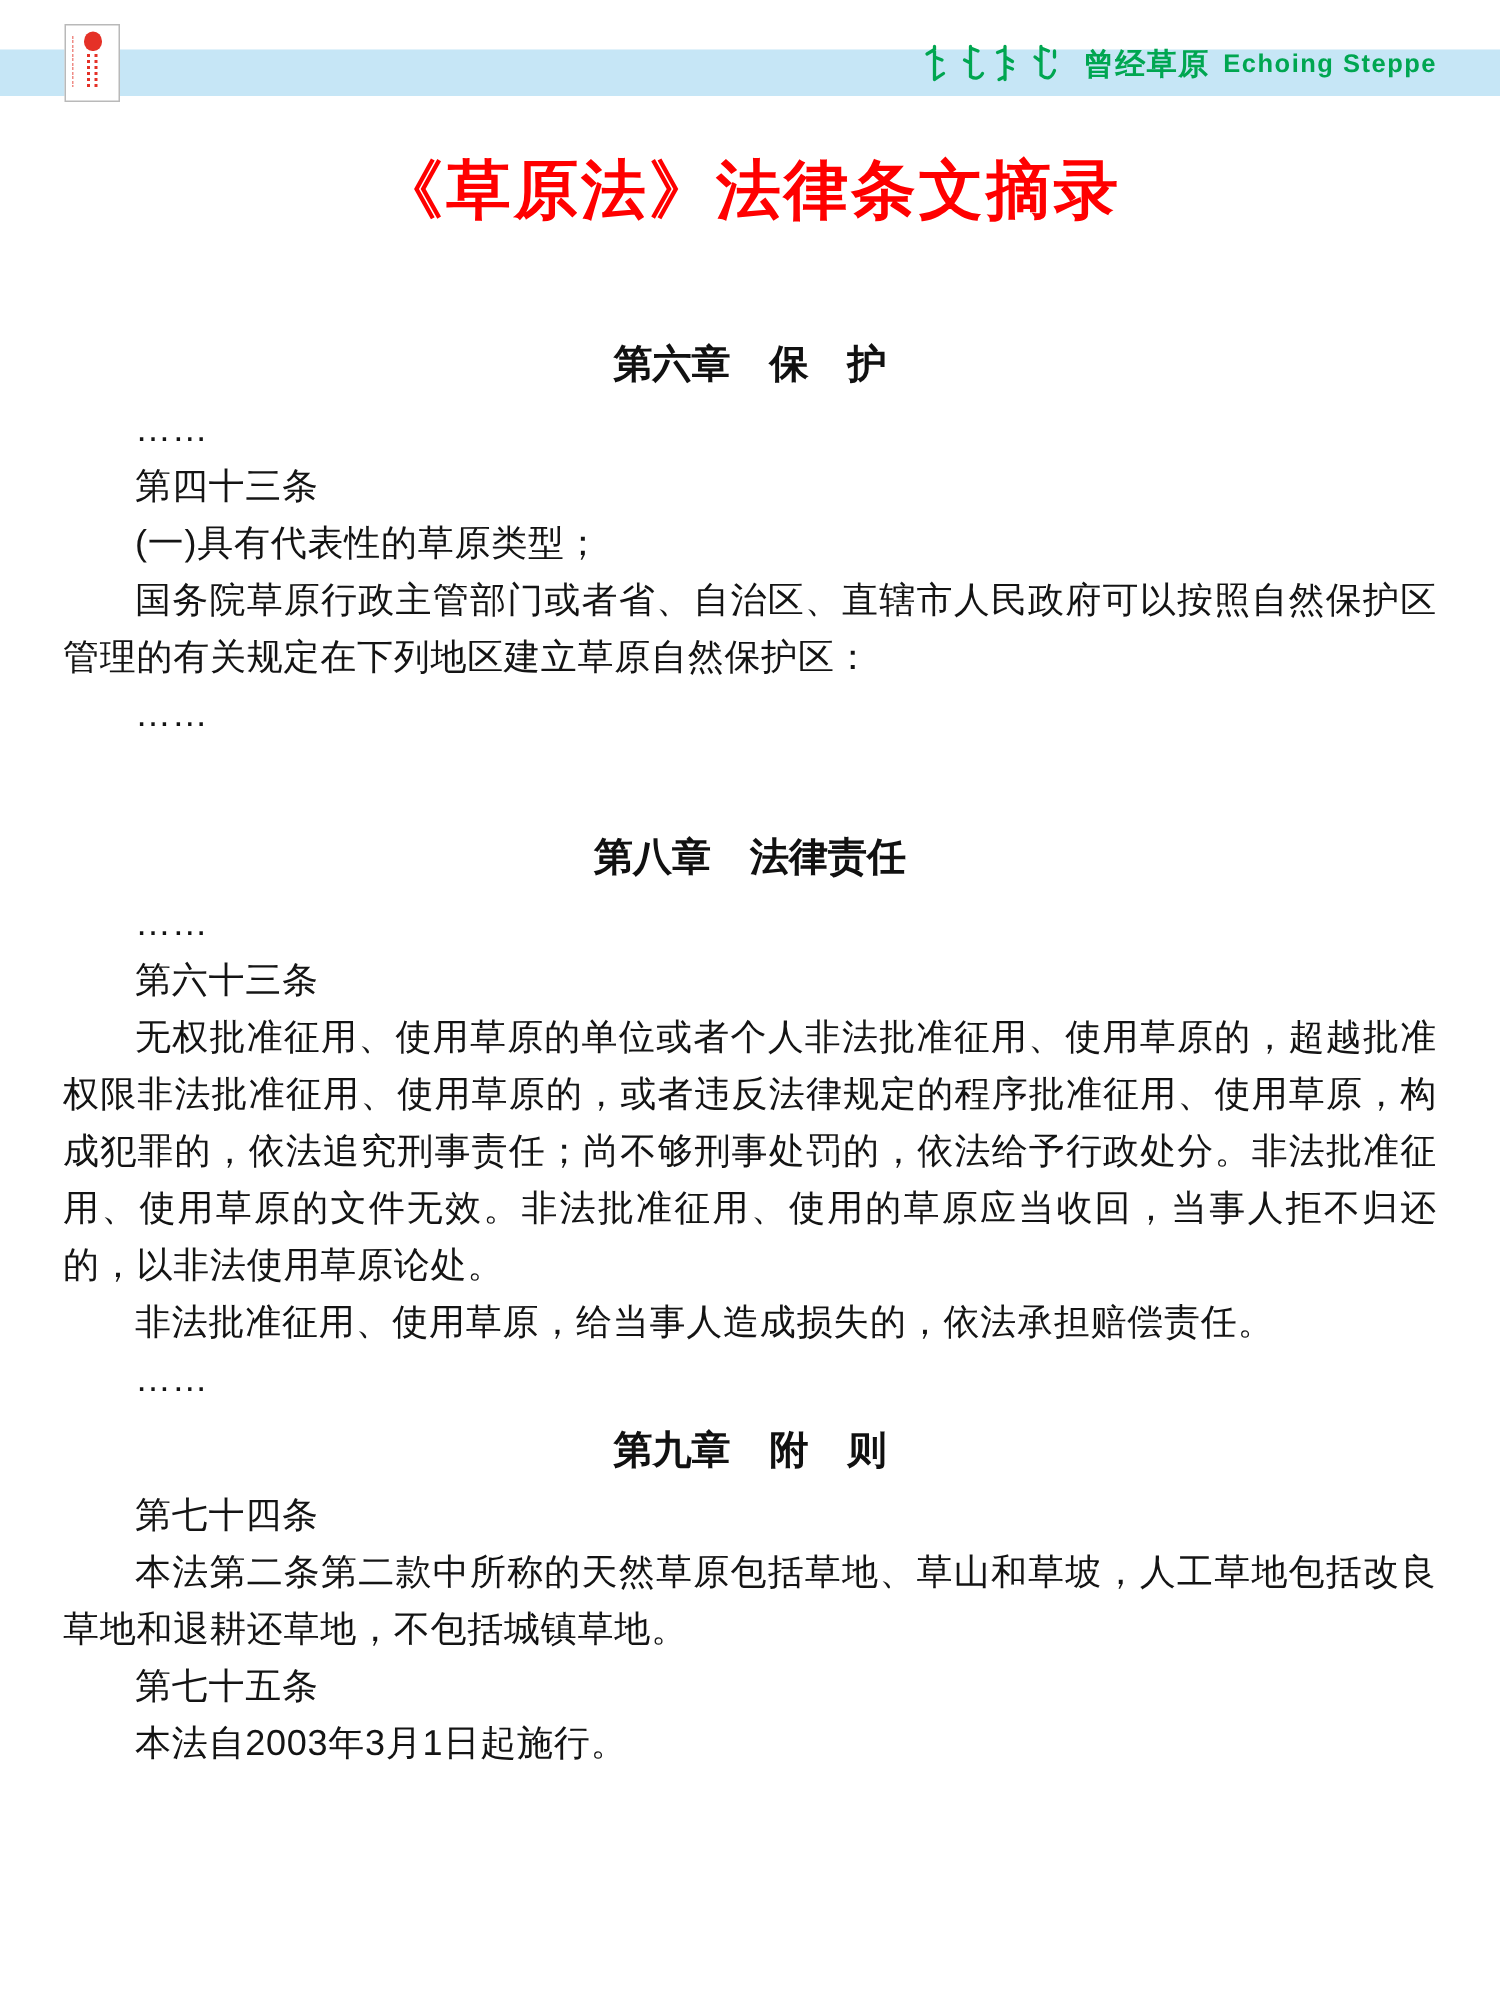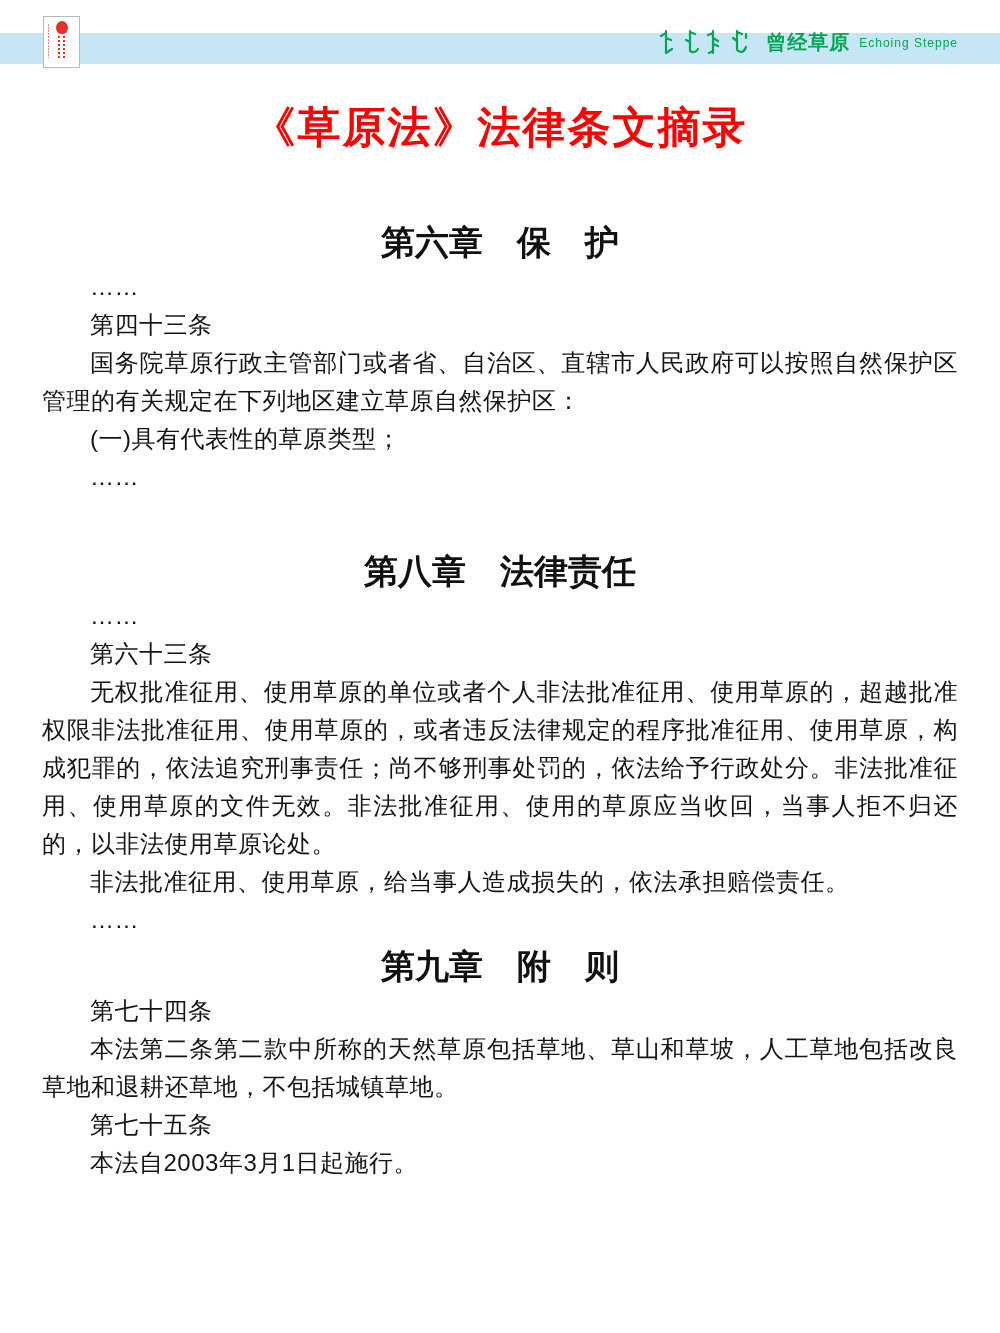--- a/index.html
+++ b/index.html
@@ -23,32 +23,32 @@
   .seal-emblem{width:12px;height:13px;margin:0 auto;background:var(--seal,#e53127);border-radius:50% 50% 46% 46%;}
   .seal-cols{display:flex;justify-content:center;gap:3px;margin-top:2px;}
   .seal-cols span{width:2px;height:23px;background:repeating-linear-gradient(to bottom,var(--seal,#e53127) 0 2px,transparent 2px 4px);}
   .seal-side{position:absolute;left:4px;top:7px;width:1px;height:34px;background:repeating-linear-gradient(to bottom,#ef8c86 0 2px,transparent 2px 3px);}
   .brand{
     position:absolute;right:42px;top:33px;height:19px;
     display:flex;align-items:center;gap:9px;
     color:var(--green,#00a651);white-space:nowrap;z-index:2;
   }
   .brand-cn{font-size:20px;font-weight:700;letter-spacing:1px;}
-  .brand-en{font-size:12px;font-weight:400;letter-spacing:1px;}
+  .brand-en{font-size:17px;font-weight:700;letter-spacing:1px;}
   
   .title{
     margin:15px;padding-top:16px;
     font-size:43px;line-height:56px;font-weight:700;
     text-align:center;letter-spacing:2px;
     color:var(--red,#ff0000);
   }
   
   .doc{padding:0 42px;}
   .chapter{
-    margin:0;font-size:34px;line-height:40px;font-weight:700;
+    margin:0;font-size:26px;line-height:40px;font-weight:700;
     text-align:center;color:#111;
   }
   .sec6 .chapter{padding-top:52px;padding-bottom:6px;}
   .sec8 .chapter{padding-top:55px;padding-bottom:6px;}
   .sec9 .chapter{padding-top:7px;padding-bottom:6px;}
   .para{
     margin:0;font-size:24px;line-height:38px;
     text-indent:2em;text-align:justify;letter-spacing:0.5px;
   }
 </style>
@@ -84,22 +84,22 @@
   </div>
 
   <h1 class="title">《草原法》法律条文摘录</h1>
 
   <div class="doc">
 
     <section class="sec6">
       <h2 class="chapter">第六章　保　护</h2>
       <p class="para">……</p>
       <p class="para">第四十三条</p>
+      <p class="para">(一)具有代表性的草原类型；</p>
       <p class="para">国务院草原行政主管部门或者省、自治区、直辖市人民政府可以按照自然保护区管理的有关规定在下列地区建立草原自然保护区：</p>
-      <p class="para">(一)具有代表性的草原类型；</p>
       <p class="para">……</p>
     </section>
 
     <section class="sec8">
       <h2 class="chapter">第八章　法律责任</h2>
       <p class="para">……</p>
       <p class="para">第六十三条</p>
       <p class="para">无权批准征用、使用草原的单位或者个人非法批准征用、使用草原的，超越批准权限非法批准征用、使用草原的，或者违反法律规定的程序批准征用、使用草原，构成犯罪的，依法追究刑事责任；尚不够刑事处罚的，依法给予行政处分。非法批准征用、使用草原的文件无效。非法批准征用、使用的草原应当收回，当事人拒不归还的，以非法使用草原论处。</p>
       <p class="para">非法批准征用、使用草原，给当事人造成损失的，依法承担赔偿责任。</p>
       <p class="para">……</p>

